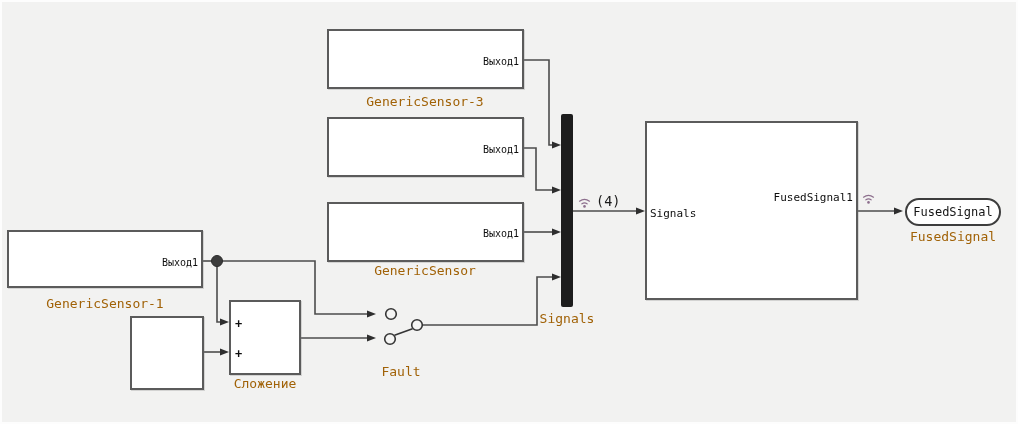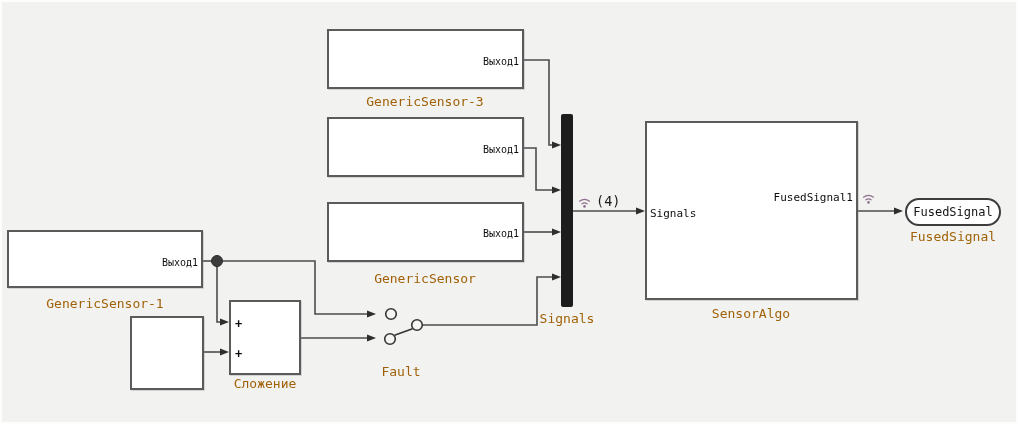--- a/index.html
+++ b/index.html
@@ -84,21 +84,21 @@
   </div>
   <div class="block-label" style="left:315px;top:95px;">GenericSensor-3</div>
 
   <div class="block" style="left:327px;top:117px;width:197px;height:60px;">
     <span class="port-label port-right" style="top:25px;">Выход1</span>
   </div>
 
   <div class="block" style="left:327px;top:202px;width:197px;height:60px;">
     <span class="port-label port-right" style="top:24px;">Выход1</span>
   </div>
-  <div class="block-label" style="left:315px;top:272px;">GenericSensor</div>
+  <div class="block-label" style="left:315px;top:264px;">GenericSensor</div>
 
   <div class="block" style="left:7px;top:230px;width:196px;height:58px;">
     <span class="port-label port-right" style="top:25px;">Выход1</span>
   </div>
   <div class="block-label" style="left:-5px;top:297px;">GenericSensor-1</div>
 
   <div class="block" style="left:130px;top:316px;width:74px;height:74px;"></div>
 
   <div class="block" style="left:229px;top:300px;width:72px;height:75px;">
     <span class="sum-plus" style="top:16px;">+</span>
@@ -117,21 +117,20 @@
       <path d="M4.4,7.8 Q7,5.8 9.6,7.8"></path>
     </g>
     <circle cx="7" cy="10.4" r="1.3" fill="#8d6f8d"></circle>
   </svg>
   <div class="bus-count">(4)</div>
 
   <div class="block" style="left:645px;top:121px;width:213px;height:179px;">
     <span class="port-label algo-port port-left" style="top:84px;">Signals</span>
     <span class="port-label algo-port port-right" style="top:68px;">FusedSignal1</span>
   </div>
-  <div class="block-label" style="left:641px;top:307px;">SensorAlgo</div>
 
   <svg class="badge" style="left:861px;top:192px;" viewBox="0 0 14 13">
     <g stroke="#8d6f8d" stroke-width="1.2" fill="none" stroke-linecap="round">
       <path d="M2,5.2 Q7,1.4 12,5.2"></path>
       <path d="M4.4,7.8 Q7,5.8 9.6,7.8"></path>
     </g>
     <circle cx="7" cy="10.4" r="1.3" fill="#8d6f8d"></circle>
   </svg>
 
   <div class="outport">

